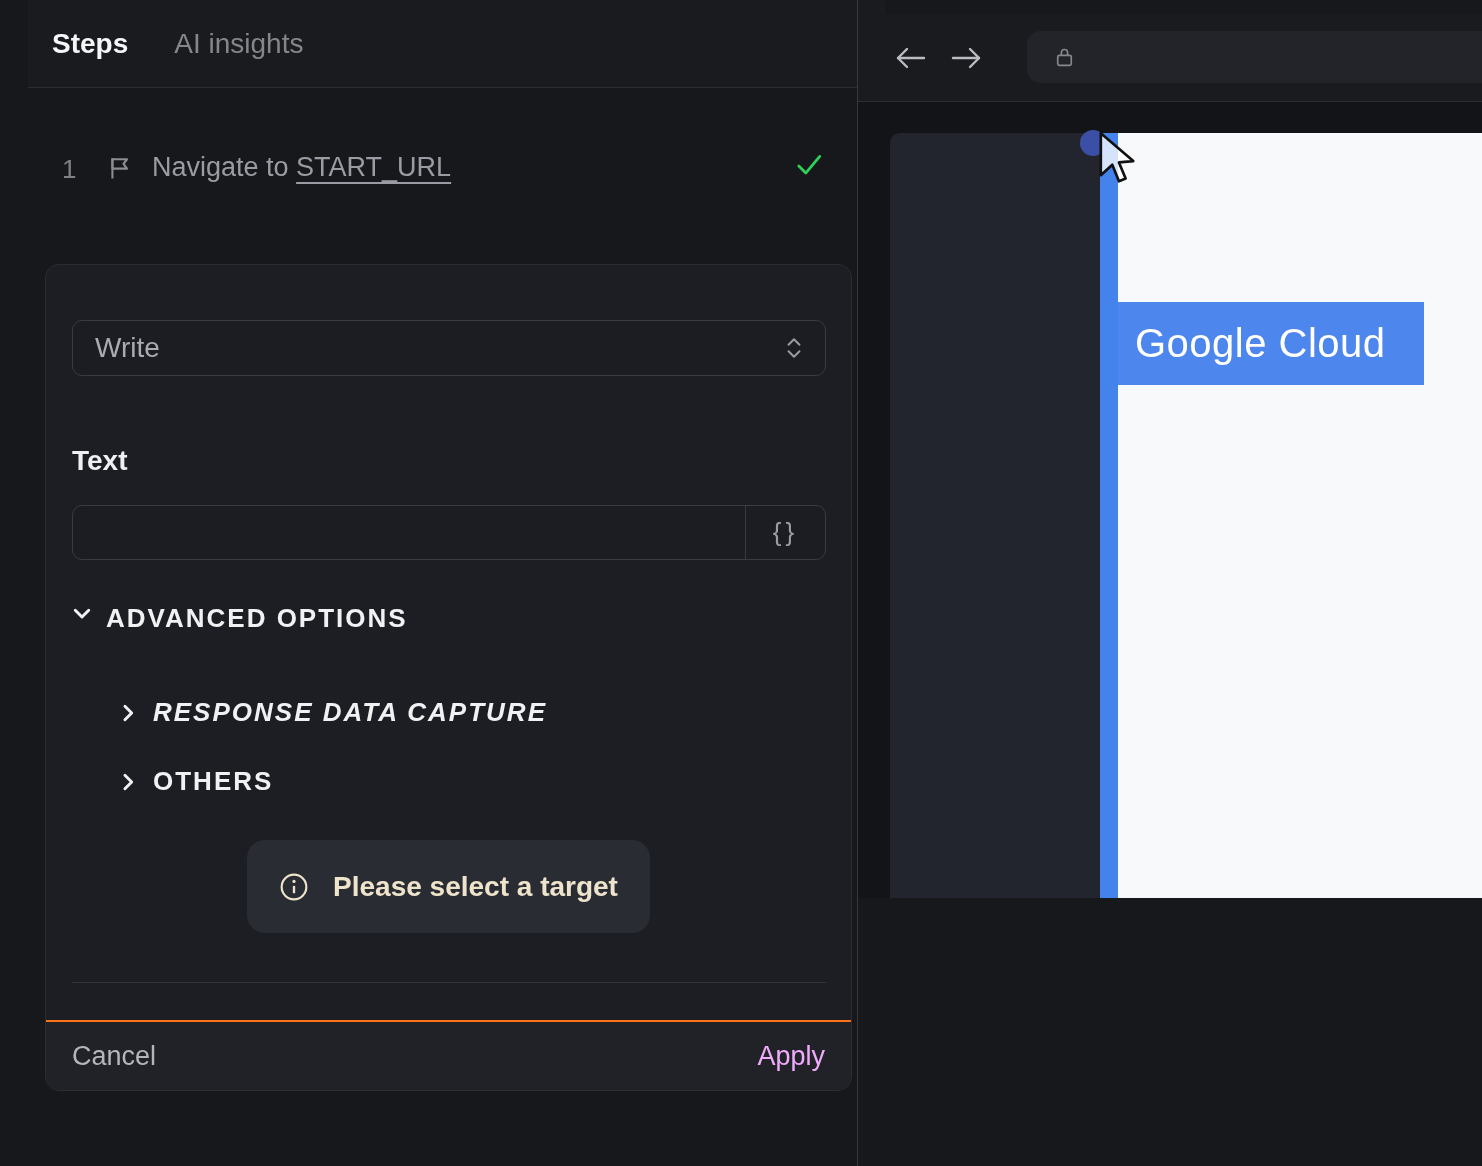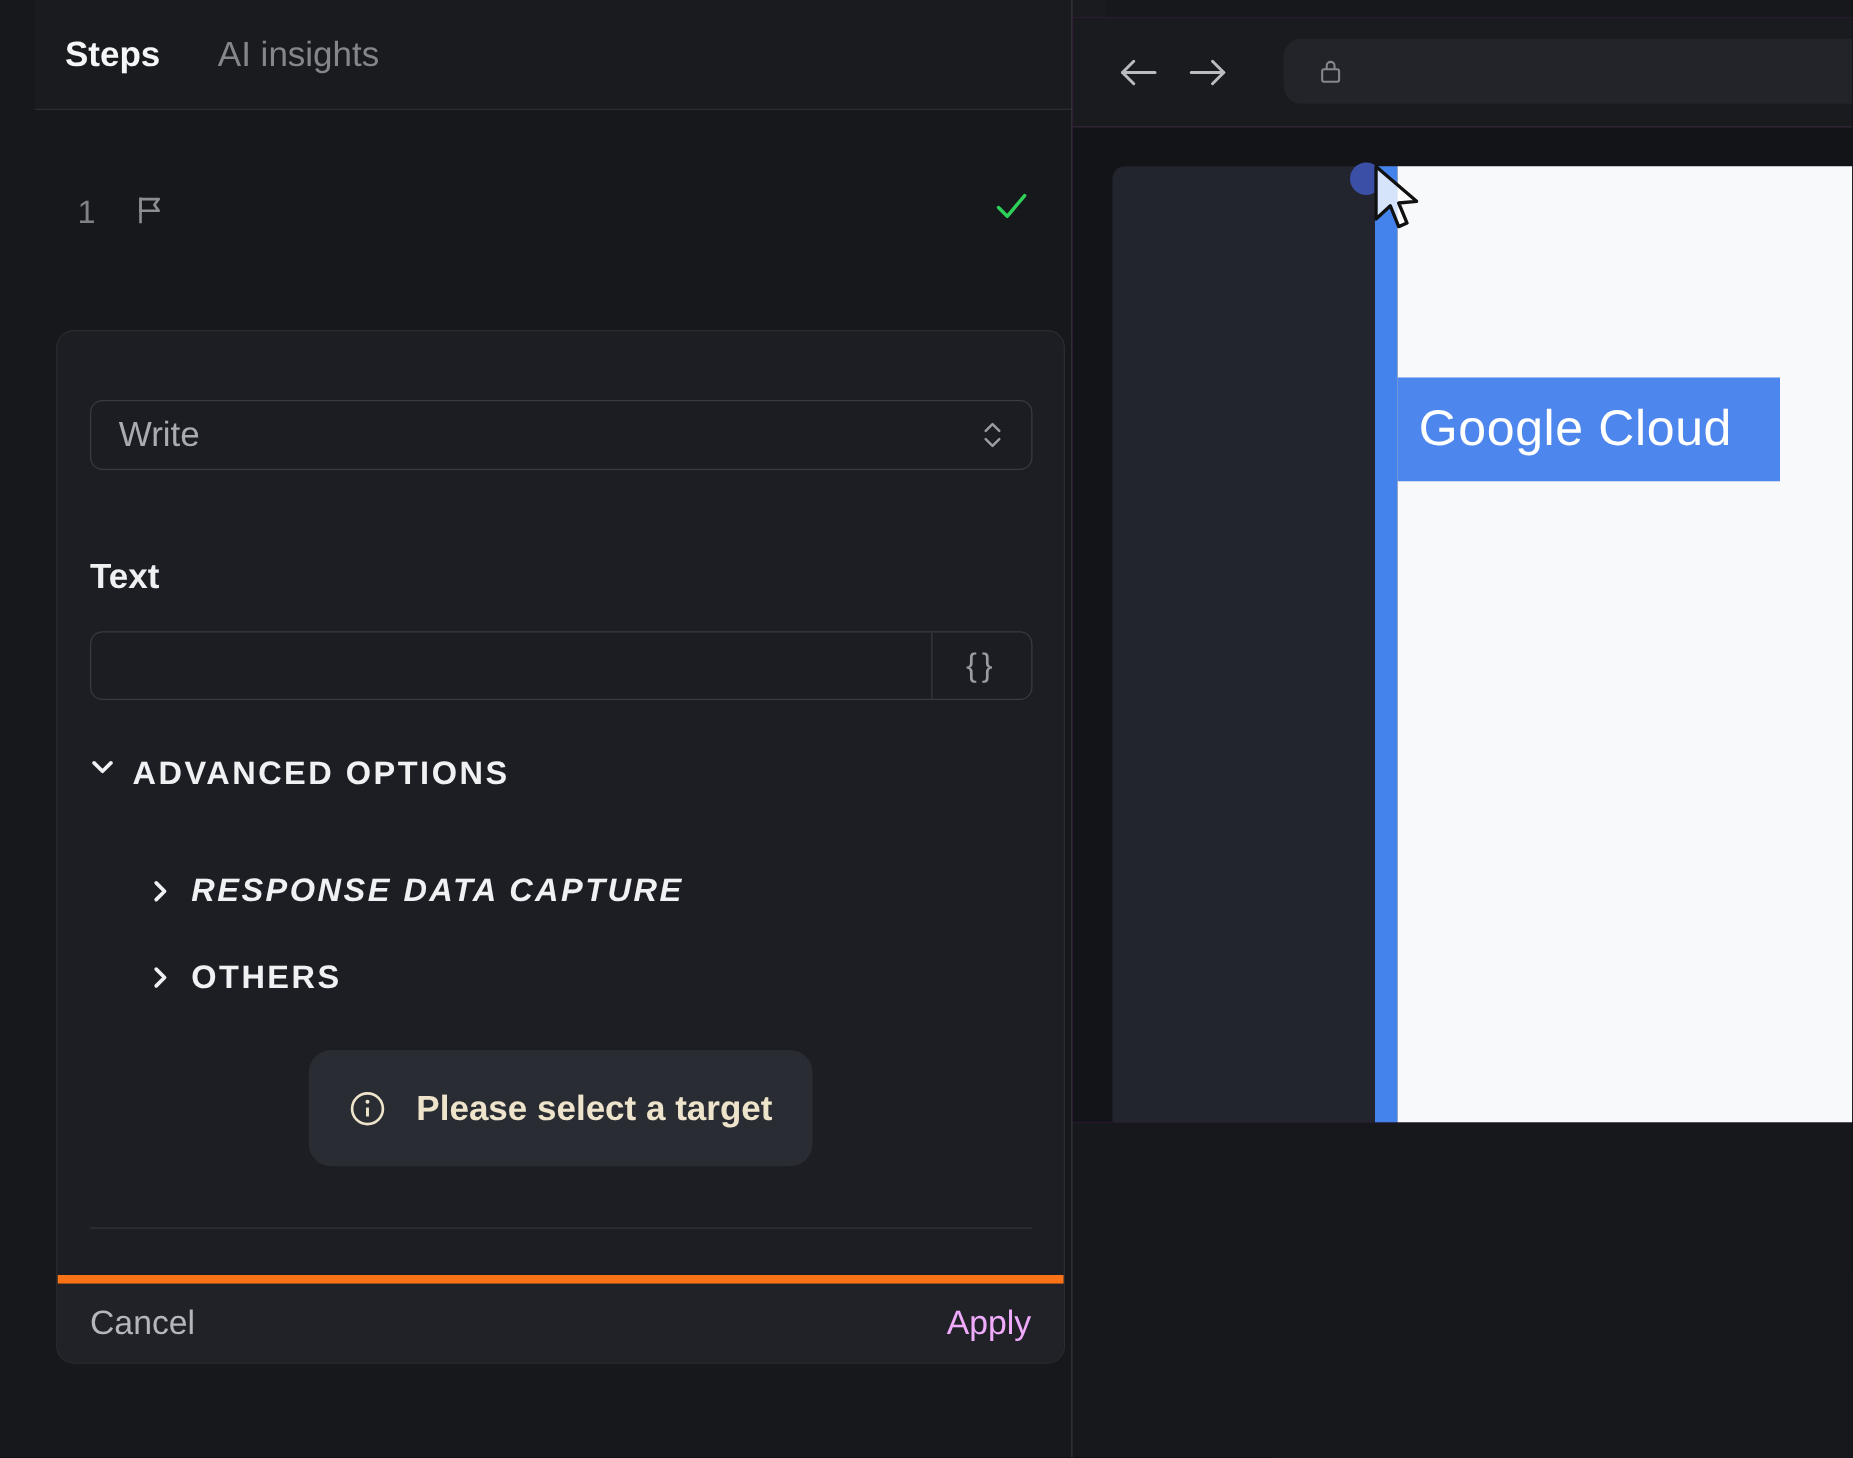--- a/index.html
+++ b/index.html
@@ -42,21 +42,21 @@
   .adv-header .hd-label{font-size:26px;font-weight:700;letter-spacing:2px;color:#f0f1f3;}
   .adv-item{position:absolute;left:71px;display:flex;align-items:center;gap:14px;cursor:pointer;}
   .adv-item .hd-label{font-size:26px;font-weight:700;letter-spacing:2px;color:#f0f1f3;}
   .adv-item.item-0{top:432px;font-style:italic;}
   .adv-item.item-1{top:501px;}
   .chev-ic{width:22px;height:22px;color:#f0f1f3;}
   .notice-pill{position:absolute;left:201px;top:575px;width:403px;height:93px;background:#2a2c33;border-radius:18px;display:flex;align-items:center;justify-content:center;gap:24px;font-weight:bold;}
   .info-ic{width:30px;height:30px;color:var(--notice-cream);flex:none;}
   .notice-text{font-size:28px;color:var(--notice-cream);white-space:nowrap;}
   .card-divider{position:absolute;left:26px;top:717px;width:754px;height:1px;background:#33343a;}
-  .card-footer{position:absolute;left:0;right:0;top:755px;bottom:0;background:#212228;border-top:7px solid #f97316;border-radius:0 0 13px 13px;display:flex;align-items:center;justify-content:space-between;padding:0 26px;}
+  .card-footer{position:absolute;left:0;right:0;top:755px;bottom:0;background:#212228;border-top:2px solid #f97316;border-radius:0 0 13px 13px;display:flex;align-items:center;justify-content:space-between;padding:0 26px;}
   .btn-plain{background:none;border:none;font-size:27px;cursor:pointer;font-family:inherit;}
   .cancel-btn{color:#b4b6bb;}
   .apply-btn{color:#f0abfc;cursor:default;}
 
   
   .v-divider{position:absolute;left:857px;top:0;width:1px;height:1166px;background:#36373d;}
 
   
   .right-panel{position:absolute;left:858px;top:14px;width:624px;height:884px;background:#701a75;}
   .right-panel .topbar{overflow:hidden;}
@@ -86,20 +86,21 @@
     </header>
 
     <div class="step-row">
       <span class="step-num">1</span>
       <span class="flag-ic">
         <svg viewBox="0 0 24 24" width="28" height="28" fill="none" stroke="currentColor" stroke-width="1.8" stroke-linejoin="round">
             <path d="M5.5 3.5 V21"></path>
             <path d="M5.5 4.5 H18 L15 8.5 L18 12.5 H5.5 Z"></path>
           </svg>
       </span>
+      <span class="step-text"><span>Navigate to </span><a class="step-link">START_URL</a></span>
       <span class="check-ic">
         <svg viewBox="0 0 28 28" width="30" height="30" fill="none" stroke="currentColor" stroke-width="2.6" stroke-linecap="round" stroke-linejoin="round">
             <path d="M4.5 15 L11 21.5 L24 6"></path>
           </svg>
       </span>
     </div>
 
     <section class="card">
 
       <div class="select">

